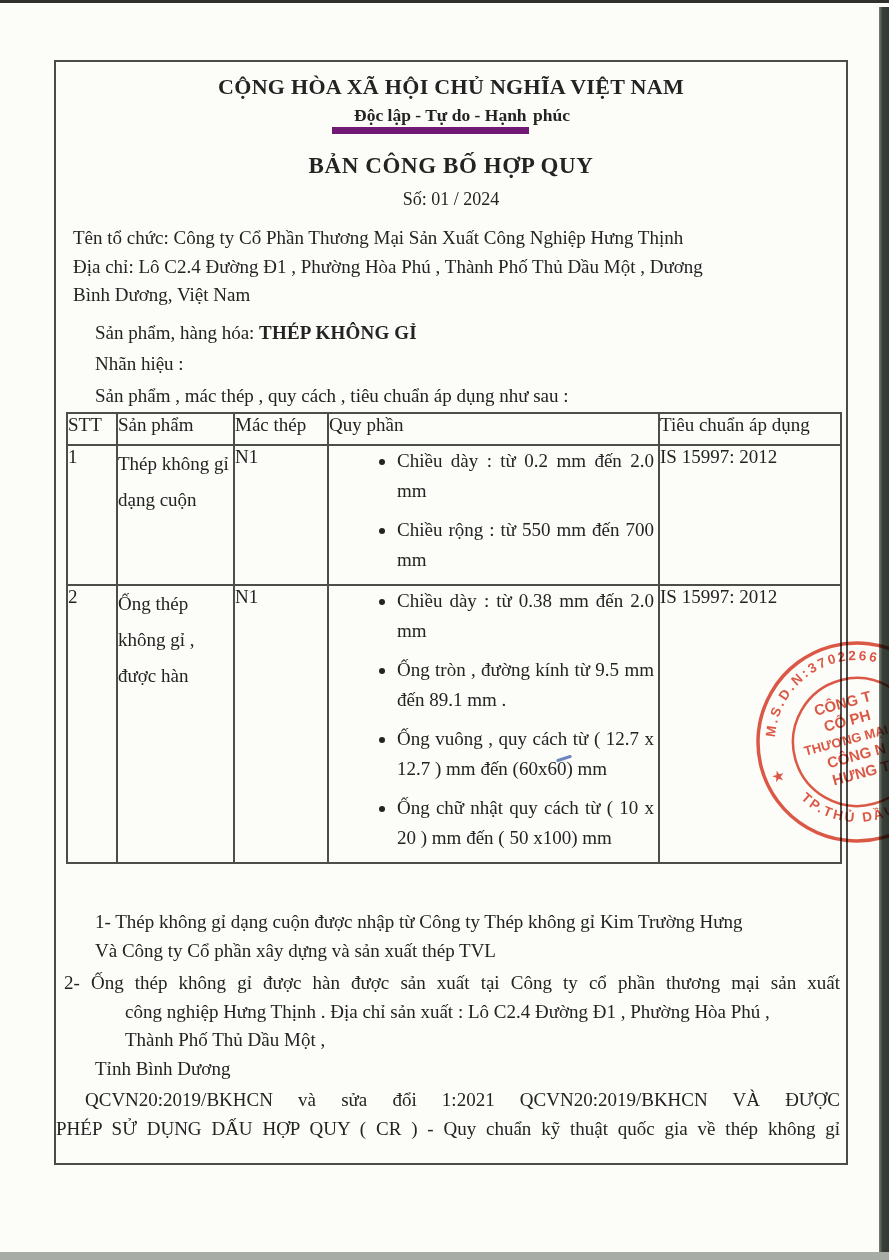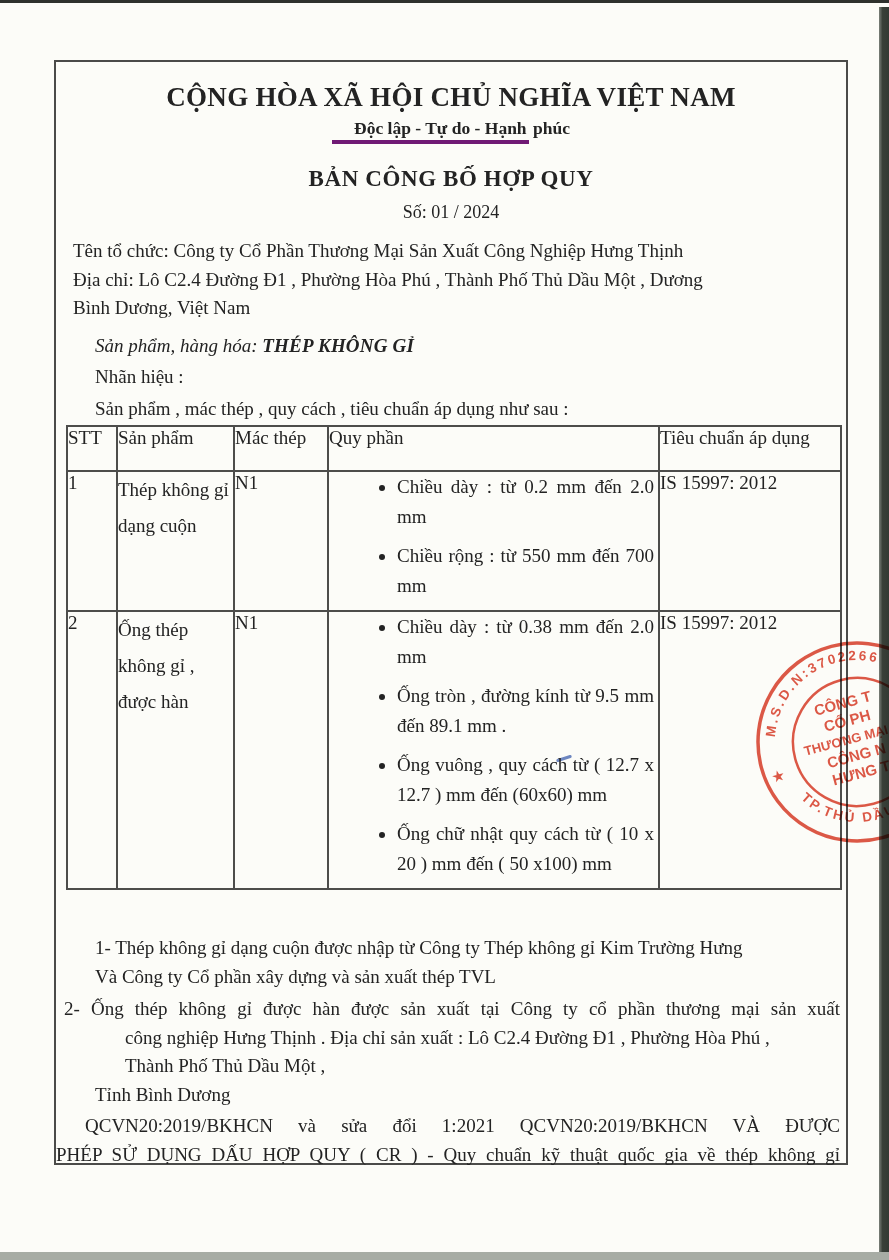--- a/index.html
+++ b/index.html
@@ -12,36 +12,36 @@
   .artifact-top{position:absolute;top:0;left:0;width:889px;height:3px;background:#2e312d;}
   .artifact-right{position:absolute;top:7px;right:0;width:10px;height:1245px;
     background:linear-gradient(to right,#7b817a 0%,#394038 35%,#333a33 100%);}
   .artifact-bottom{position:absolute;bottom:0;left:0;width:889px;height:8px;background:#a7aca4;}
   .ink-mark{position:absolute;left:556px;top:757px;width:16px;height:3px;background:#3d5fae;
     transform:rotate(-18deg);border-radius:2px;opacity:.75;}
   
   .doc-border{position:absolute;left:54px;top:60px;width:790px;height:1101px;
     border:2px solid #4b4b49;background:transparent;}
   
-  .nat-title{margin-top:20px;text-align:center;font-weight:bold;font-size:27px;letter-spacing:.3px;}
+  .nat-title{margin-top:12px;text-align:center;font-weight:bold;font-size:22px;letter-spacing:.3px;}
   .motto{margin-top:5px;text-align:center;font-weight:bold;font-size:17.5px;}
-  .motto .uline{border-bottom:4px solid #701a75;padding:0 2px 2px 22px;}
+  .motto .uline{border-bottom:7px solid #701a75;padding:0 2px 2px 22px;}
   .doc-title{margin-top:27px;text-align:center;font-weight:bold;font-size:23px;letter-spacing:.6px;}
   .doc-number{margin-top:10px;text-align:center;font-size:18px;}
   
   .info{margin:14px 0 0 17px;font-size:19px;line-height:28.5px;width:742px;}
-  .prod-line{margin:9px 0 0 39px;font-size:19px;line-height:28.5px;font-style:italic;}
+  .prod-line{margin:9px 0 0 39px;font-size:19px;line-height:28.5px;}
   .prod-line b{letter-spacing:.2px;}
   .brand-line,.intro-line{margin:3px 0 0 39px;font-size:19px;line-height:28.5px;}
   
   table.spec{margin:2px 0 0 10px;border-collapse:collapse;table-layout:fixed;width:774px;
     font-size:19px;}
   table.spec th,table.spec td{border:2px solid #4d4d4b;vertical-align:top;font-weight:normal;
     text-align:left;padding:0;overflow:hidden;}
-  tr.hdr{height:45px;}
+  tr.hdr{height:32px;}
   tr.r1{height:96px;}
   tr.r2{height:235px;}
   th.c-stt{text-align:center;padding-top:8px;}
   th.pad{padding:8px 0 0 13px;}
   th.pad-sm{padding:8px 0 0 9px;}
   td.c-stt{text-align:center;padding-top:11px;}
   td.c-sp{padding:9px 4px 0 5px;text-align:justify;line-height:36px;}
   td.c-mac{text-align:center;padding-top:11px;}
   td.c-qc{padding:10px 6px 0 0;}
   td.c-qc ul{margin:0;padding-left:68px;}

